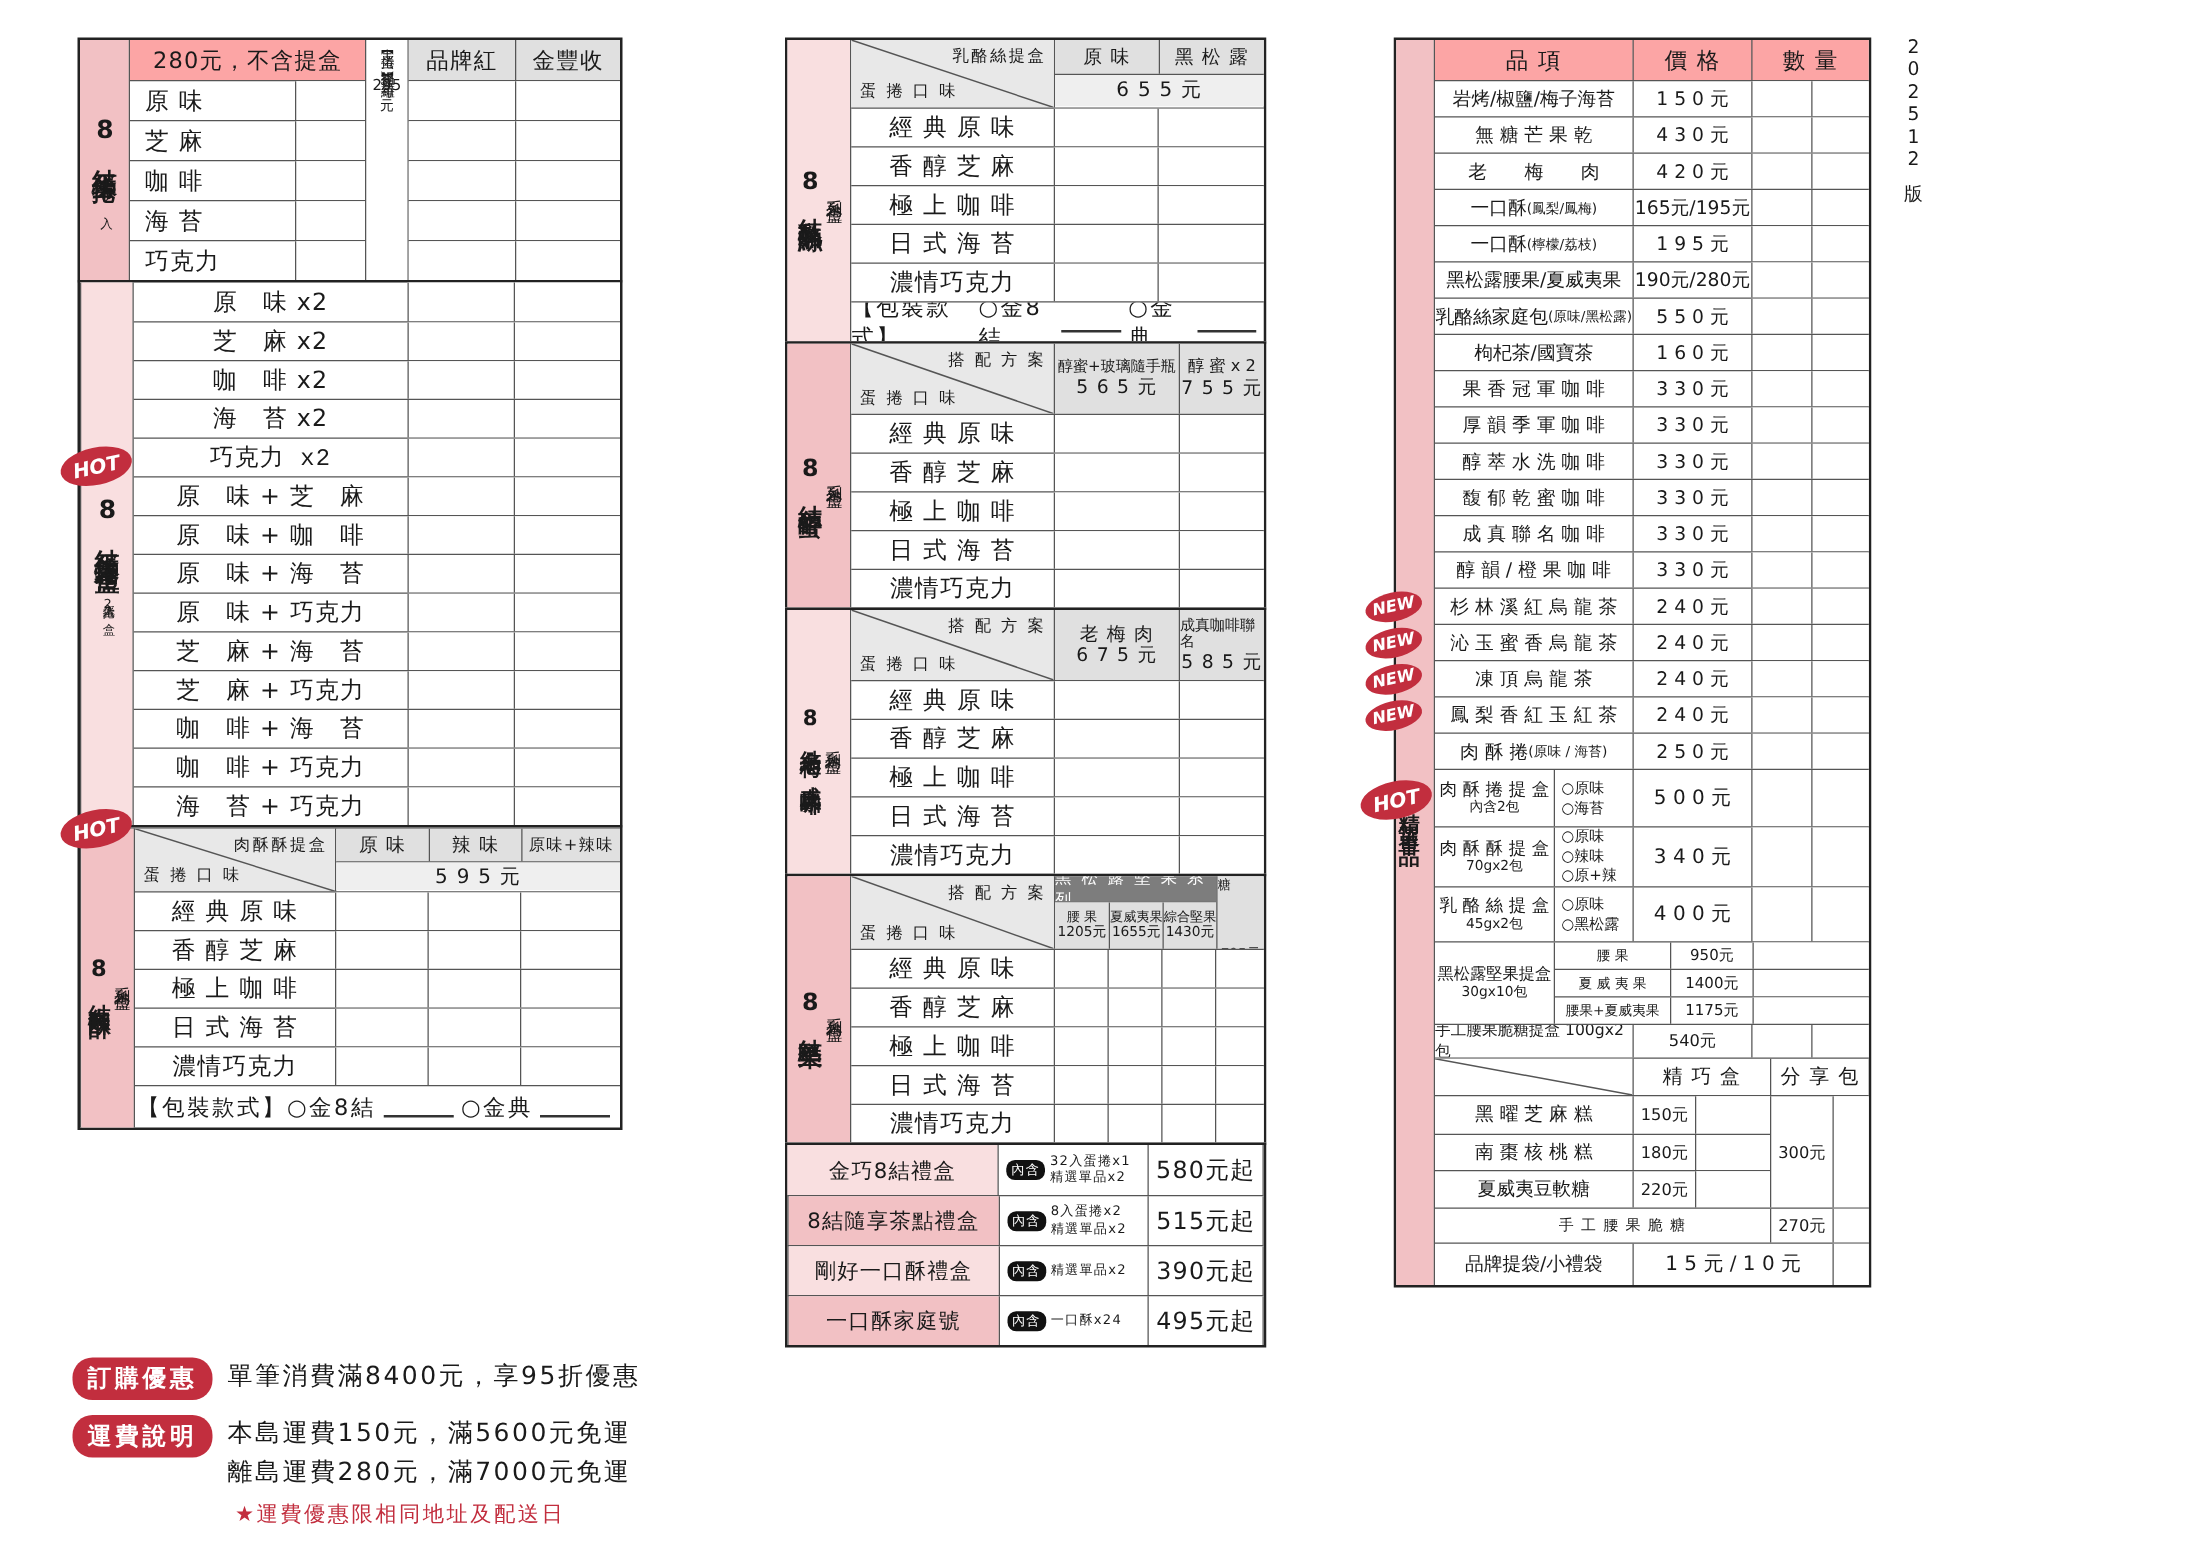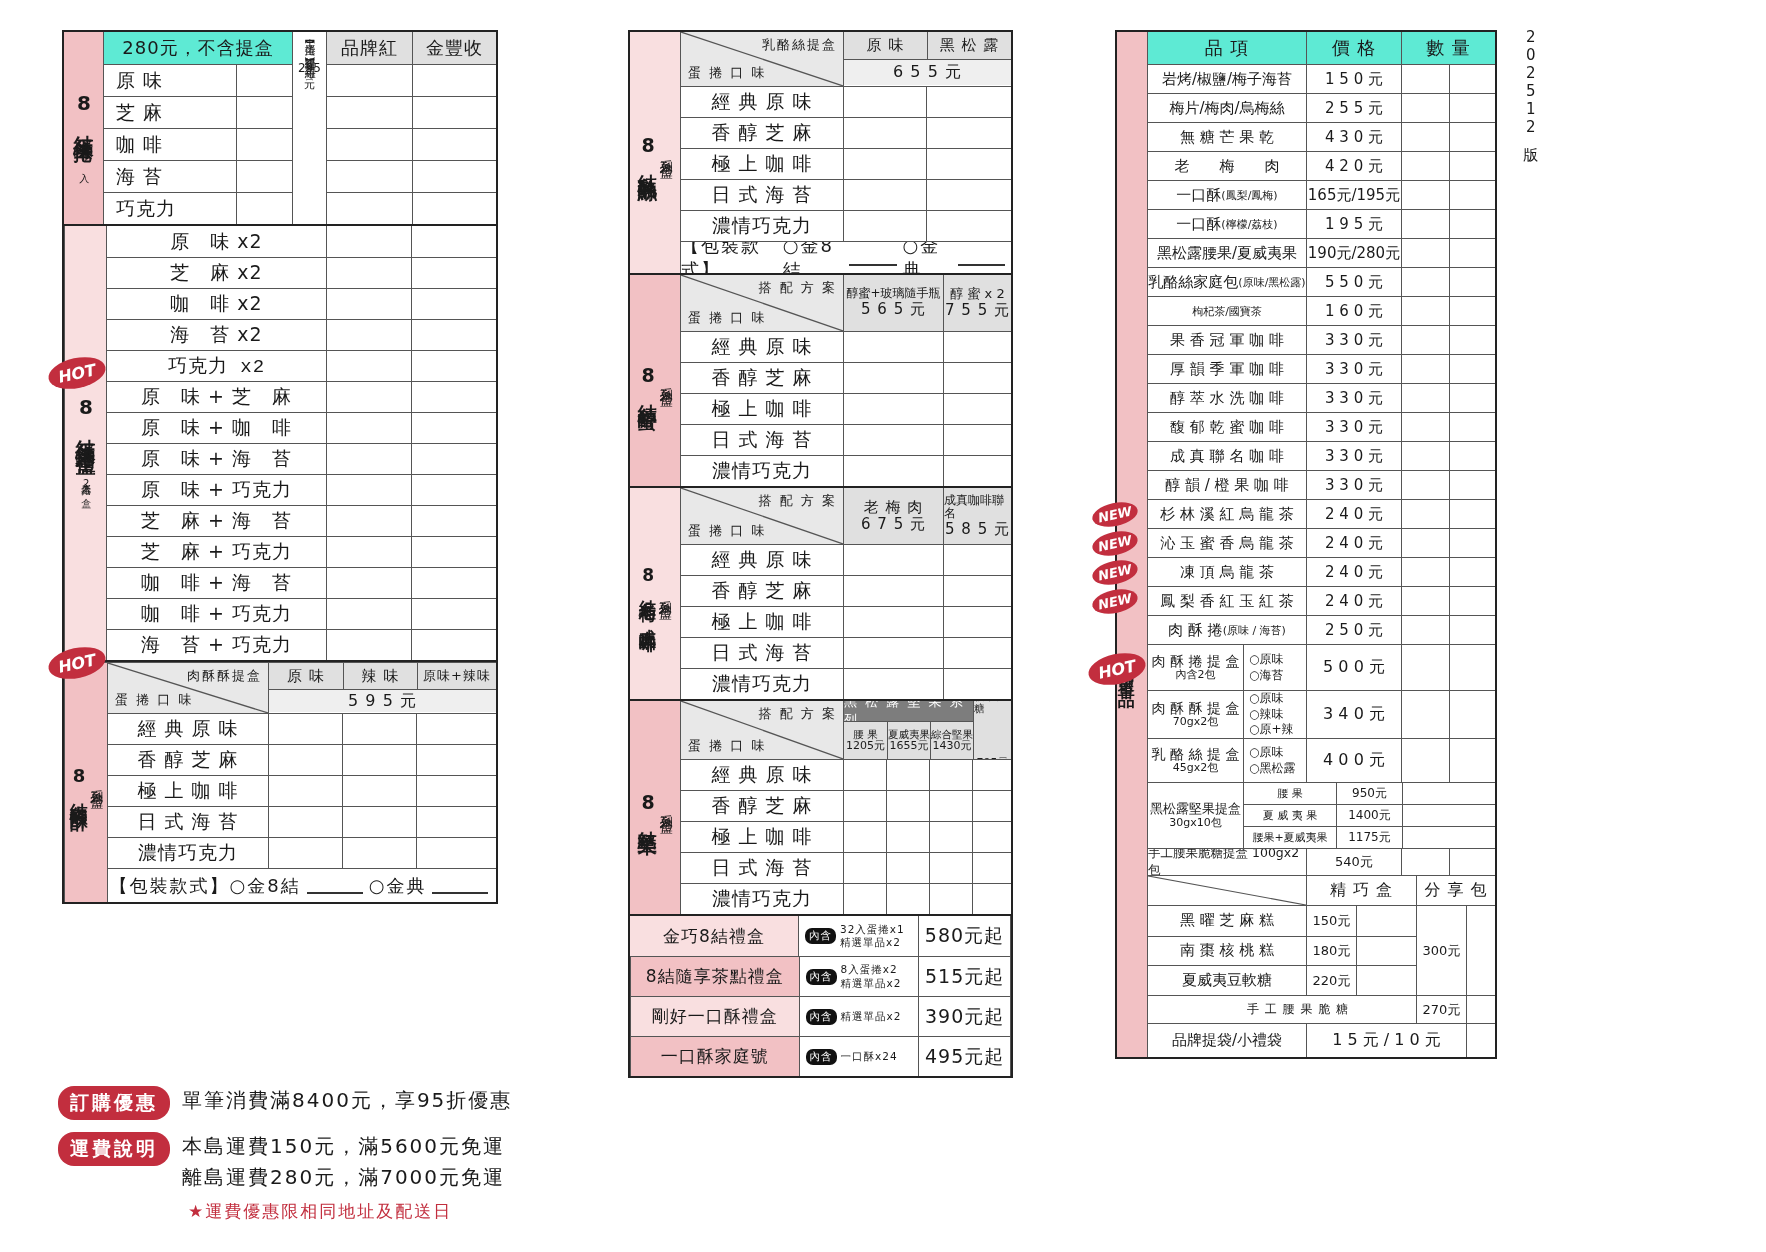--- a/index.html
+++ b/index.html
@@ -11,21 +11,21 @@
   .sec.vertical{flex-direction:column;}
   .mainrow{display:flex;}
   .sec>*+*, .mainrow>*+*, .hwrap>*+*{border-left:1px solid #555;}
   .vc{display:flex;flex-direction:column;box-sizing:border-box;}
   .vc>.row+.row, .vc>.mainrow+.row, .sec.vertical>*+*{border-top:1px solid #555;}
   .row{display:flex;box-sizing:border-box;position:relative;}
   .row>.c+.c, .row>.vc+.c, .row>.c+.vc, .row>.vc+.vc{border-left:1px solid #555;}
   .c{display:flex;align-items:center;justify-content:center;box-sizing:border-box;position:relative;
      font-size:19px;letter-spacing:1px;overflow:hidden;}
   .hwrap{display:flex;flex:1;}
-  .hdr{background:#5eead4;font-size:18px;}
+  .hdr{background:#fca5a5;font-size:18px;}
   .hdr2{background:#e0e0e0;font-size:18px;}
   .pr{background:#efefef;}
   .lab{font-size:19px;}
   .band{display:flex;align-items:center;justify-content:center;box-sizing:border-box;gap:2px;}
   .vtx{writing-mode:vertical-rl;text-orientation:upright;display:block;line-height:1.05;}
   .big{font-size:20px;font-weight:bold;letter-spacing:4px;}
   .mid{font-size:13px;letter-spacing:2px;}
   .tiny{font-size:10px;letter-spacing:1px;margin-top:6px;}
   .diag{position:relative;background:#e8e8e8;display:block;}
   .dl{position:absolute;left:0;top:0;width:100%;height:100%;}
@@ -613,29 +613,20 @@
           <div class="c" style="width:158px;font-size:15px;letter-spacing:0;">
             <span>岩烤/椒鹽/梅子海苔</span>
               <span class="smallnote"></span>
           </div>
           <div class="c" style="width:95px;font-size:15px;letter-spacing:0;">1 5 0 元</div>
           <div class="c qty" style="width:48px;"></div>
           <div class="c qty" style="flex:1;"></div>
         </div>
           <div class="row" style="height:29px;">
           <div class="c" style="width:158px;font-size:15px;letter-spacing:0;">
-            <span>梅片/梅肉/烏梅絲</span>
-              <span class="smallnote"></span>
-          </div>
-          <div class="c" style="width:95px;font-size:15px;letter-spacing:0;">2 5 5 元</div>
-          <div class="c qty" style="width:48px;"></div>
-          <div class="c qty" style="flex:1;"></div>
-        </div>
-          <div class="row" style="height:29px;">
-          <div class="c" style="width:158px;font-size:15px;letter-spacing:0;">
             <span>無 糖 芒 果 乾</span>
               <span class="smallnote"></span>
           </div>
           <div class="c" style="width:95px;font-size:15px;letter-spacing:0;">4 3 0 元</div>
           <div class="c qty" style="width:48px;"></div>
           <div class="c qty" style="flex:1;"></div>
         </div>
           <div class="row" style="height:29px;">
           <div class="c" style="width:158px;font-size:15px;letter-spacing:0;">
             <span>老　　梅　　肉</span>
@@ -675,21 +666,21 @@
           <div class="row" style="height:29px;">
           <div class="c" style="width:158px;font-size:15px;letter-spacing:0;">
             <span>乳酪絲家庭包</span>
               <span class="smallnote">(原味/黑松露)</span>
           </div>
           <div class="c" style="width:95px;font-size:15px;letter-spacing:0;">5 5 0 元</div>
           <div class="c qty" style="width:48px;"></div>
           <div class="c qty" style="flex:1;"></div>
         </div>
           <div class="row" style="height:29px;">
-          <div class="c" style="width:158px;font-size:11px;letter-spacing:0;">
+          <div class="c" style="width:158px;font-size:15px;letter-spacing:0;">
             <span>枸杞茶/國寶茶</span>
               <span class="smallnote"></span>
           </div>
           <div class="c" style="width:95px;font-size:15px;letter-spacing:0;">1 6 0 元</div>
           <div class="c qty" style="width:48px;"></div>
           <div class="c qty" style="flex:1;"></div>
         </div>
           <div class="row" style="height:29px;">
           <div class="c" style="width:158px;font-size:15px;letter-spacing:0;">
             <span>果 香 冠 軍 咖 啡</span>

